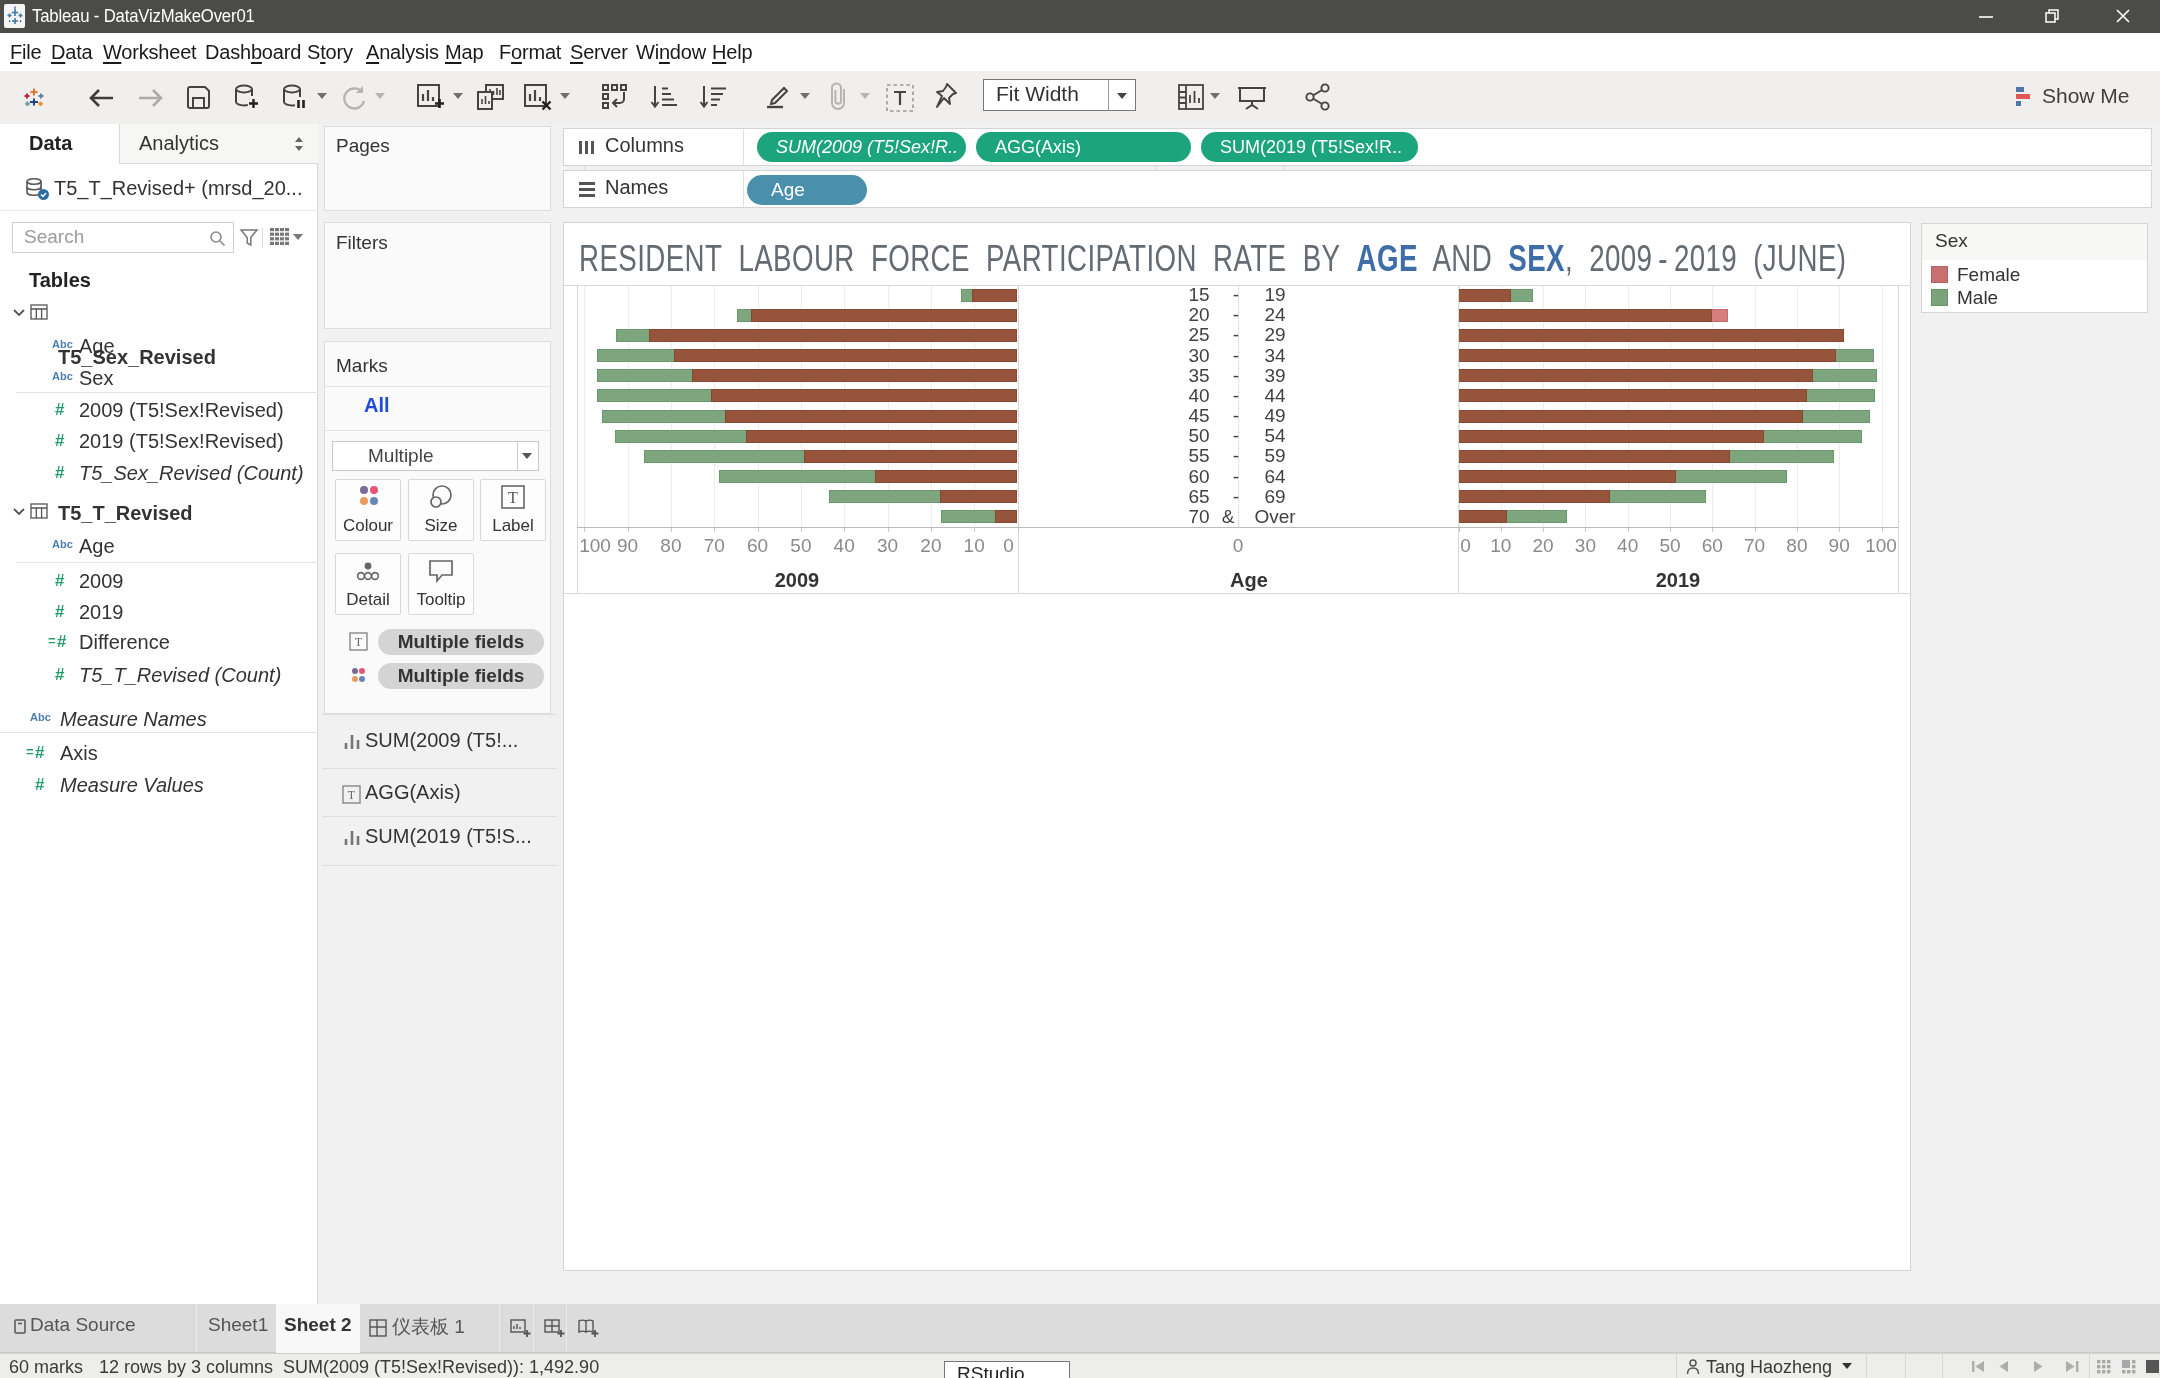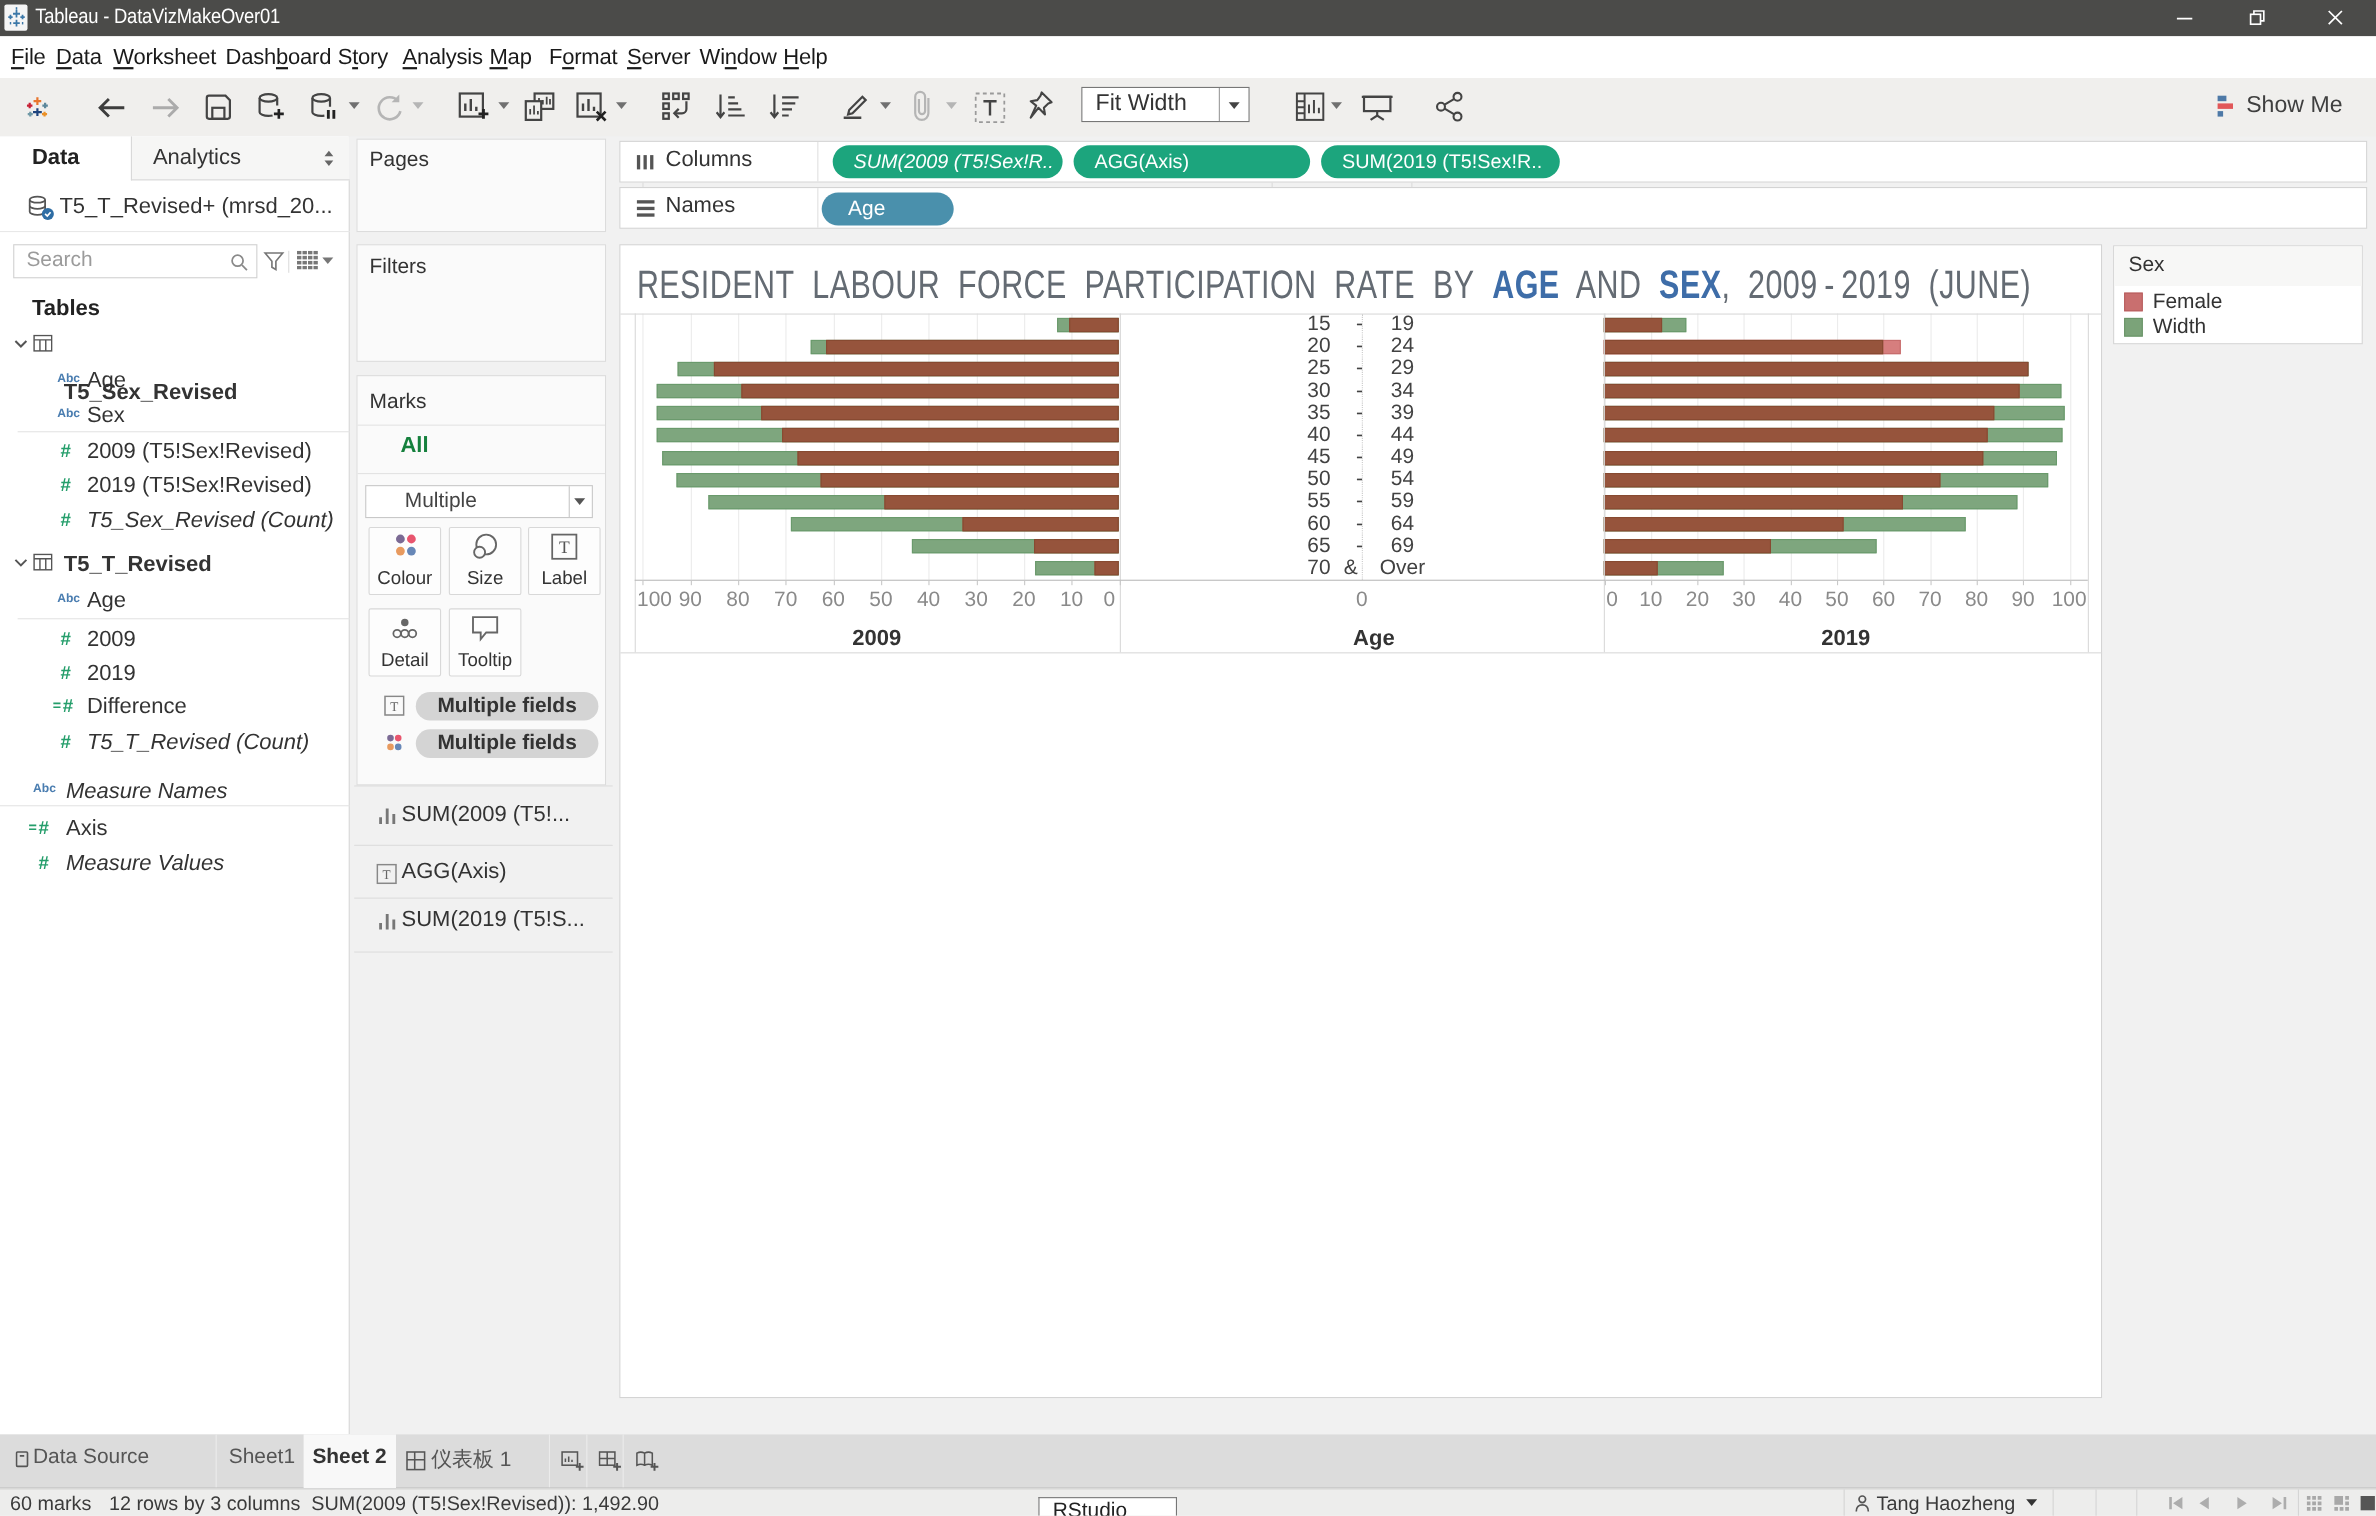--- a/index.html
+++ b/index.html
@@ -311,21 +311,21 @@
     <div class="cardlab abs" style="left:11px;top:9px;">Filters</div>
   </div>
 
   <div class="abs" style="left:5px;top:2px;width:227px;height:85px;background:#FAFAFA;border:1px solid #DCDCDC;">
     <div class="cardlab abs" style="left:11px;top:8px;">Pages</div>
   </div>
 
   <div class="abs" style="left:5px;top:217px;width:227px;height:373px;background:#FAFAFA;border:1px solid #DCDCDC;">
     <div class="cardlab abs" style="left:11px;top:13px;">Marks</div>
     <div class="abs" style="left:0;top:44px;width:225px;height:1px;background:#E3E3E3;"></div>
-    <div class="abs" style="left:39px;top:52px;font-size:20px;font-weight:bold;color:#15803d;">All</div>
+    <div class="abs" style="left:39px;top:52px;font-size:20px;font-weight:bold;color:#1d4ed8;">All</div>
     <div class="abs" style="left:0;top:88px;width:225px;height:1px;background:#E3E3E3;"></div>
 
     <div class="abs" style="left:7px;top:99px;width:207px;height:30px;background:#FFFFFF;border:1px solid #C8C8C8;">
       <div class="abs" style="left:35px;top:3px;font-size:19px;color:#444;">Multiple</div>
       <div class="abs" style="left:184px;top:0;width:21px;height:28px;border-left:1px solid #C8C8C8;"></div>
       <div class="car" style="left:189px;top:11px;border-top-color:#555;"></div>
     </div>
 
     <div class="mkbtn" style="left:10px;top:137px;">
       <svg width="30" height="26" viewBox="0 0 30 26" style="margin-top:4px;">
@@ -597,21 +597,21 @@
 <div class="collab" style="left:1618px;top:569px;">2019</div>
 <div style="position:absolute;left:564px;top:593px;width:1347px;height:1px;background:#D9D9D9;"></div>
 </div>
 
 <div class="abs" style="left:1921px;top:223px;width:227px;height:90px;background:#FFFFFF;border:1px solid #D4D4D4;">
   <div class="abs" style="left:0;top:0;width:225px;height:36px;background:#F7F7F6;"></div>
   <div class="abs" style="left:13px;top:6px;font-size:19px;color:#333;">Sex</div>
   <div class="abs" style="left:9px;top:42px;width:17px;height:17px;background:#C96F6F;border:1px solid #B85F5F;"></div>
   <div class="abs" style="left:35px;top:40px;font-size:19px;color:#333;">Female</div>
   <div class="abs" style="left:9px;top:65px;width:17px;height:17px;background:#7BA379;border:1px solid #6A9468;"></div>
-  <div class="abs" style="left:35px;top:63px;font-size:19px;color:#333;">Width</div>
+  <div class="abs" style="left:35px;top:63px;font-size:19px;color:#333;">Male</div>
 </div>
 
 <div class="abs" style="left:0;top:1304px;width:2160px;height:49px;background:#DCDCDC;border-bottom:1px solid #C9C9C9;">
   <svg class="abs" style="left:14px;top:15px" width="16" height="19" viewBox="0 0 16 19">
       <g fill="none" stroke="#555" stroke-width="1.5">
         <rect x="1" y="1" width="10" height="13" rx="1"></rect>
         <path d="M4 4.5h4"></path>
       </g>
     </svg>
   <div class="abs" style="left:30px;top:10px;font-size:19px;color:#555;">Data Source</div>

